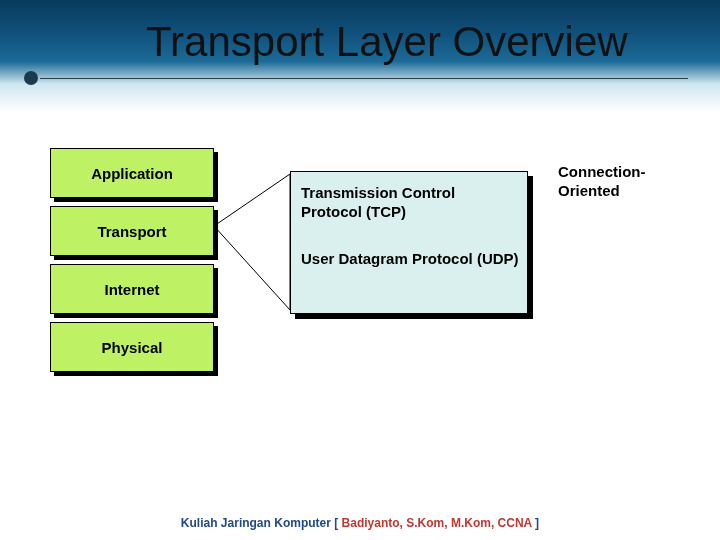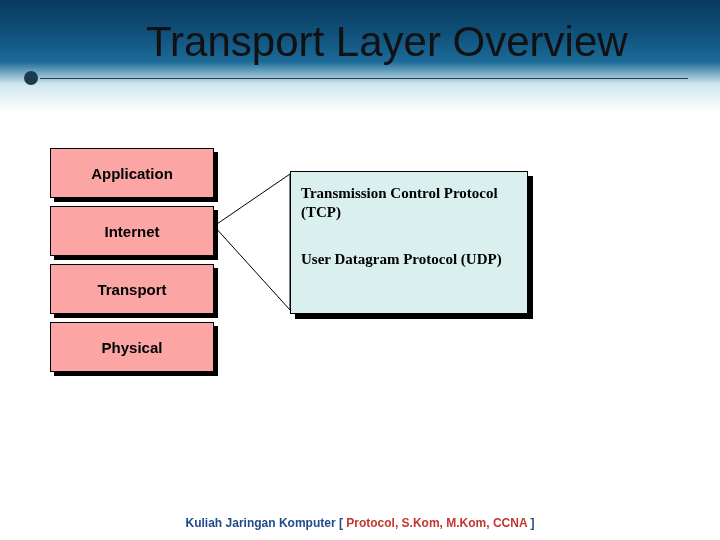--- a/index.html
+++ b/index.html
@@ -59,21 +59,21 @@
   .stack-shadow {
     position: absolute;
     top: 4px; left: 4px;
     width: 100%; height: 100%;
     background: #000;
   }
   .stack-face {
     position: absolute;
     top: 0; left: 0;
     width: 100%; height: 100%;
-    background: #fca5a5;
+    background: #bef264;
     border: 1px solid #000;
     display: flex;
     align-items: center;
     justify-content: center;
   }
   .stack-face span {
     font-weight: bold;
     font-size: 15px;
     color: #000;
   }
@@ -97,21 +97,20 @@
     width: 238px; height: 143px;
     background: #daf0ef;
     border: 1px solid #000;
     padding: 12px 8px 0 10px;
   }
   .proto-label {
     font-size: 15px;
     font-weight: bold;
     color: #000;
     line-height: 1.25;
-    font-family: Liberation Serif, serif;
   }
   .proto-tcp { margin-top: 0px; }
   .proto-udp { margin-top: 28px; }
   
   .connector {
     position: absolute;
     pointer-events: none;
   }
   
   .annotation {
@@ -147,27 +146,27 @@
   <div class="left-stack">
     <div class="stack-box">
       <div class="stack-shadow"></div>
       <div class="stack-face">
         <span>Application</span>
       </div>
     </div>
     <div class="stack-box">
       <div class="stack-shadow"></div>
       <div class="stack-face">
-        <span>Internet</span>
+        <span>Transport</span>
       </div>
     </div>
     <div class="stack-box">
       <div class="stack-shadow"></div>
       <div class="stack-face">
-        <span>Transport</span>
+        <span>Internet</span>
       </div>
     </div>
     <div class="stack-box">
       <div class="stack-shadow"></div>
       <div class="stack-face">
         <span>Physical</span>
       </div>
     </div>
   </div>
 
@@ -176,17 +175,18 @@
   </svg>
 
   <div class="proto-wrap">
     <div class="proto-shadow"></div>
     <div class="proto-face">
       <div class="proto-label proto-tcp">Transmission Control Protocol (TCP)</div>
       <div class="proto-label proto-udp">User Datagram Protocol (UDP)</div>
     </div>
   </div>
 
+  <div class="annotation ann-co">Connection-Oriented</div>
 
   <div class="footer">
-    <span class="main">Kuliah Jaringan Komputer [ </span><span class="red">Protocol, S.Kom, M.Kom, CCNA</span><span class="main"> ]</span>
+    <span class="main">Kuliah Jaringan Komputer [ </span><span class="red">Badiyanto, S.Kom, M.Kom, CCNA</span><span class="main"> ]</span>
   </div>
 </div>
 
 </body></html>

